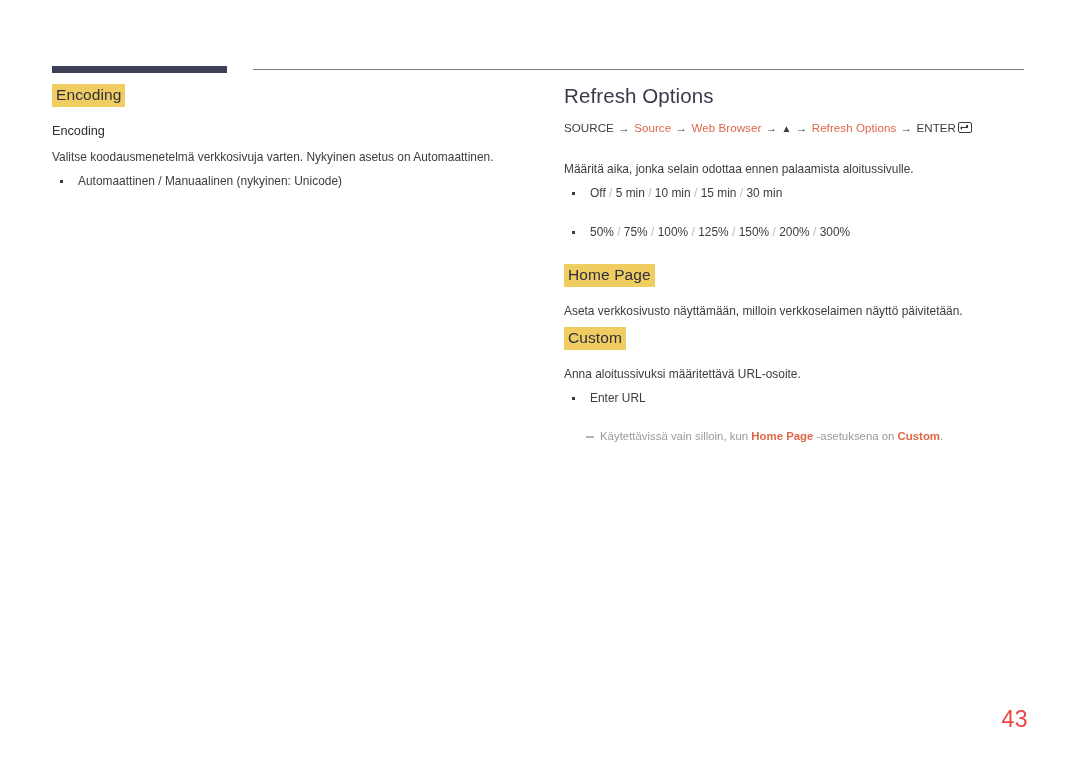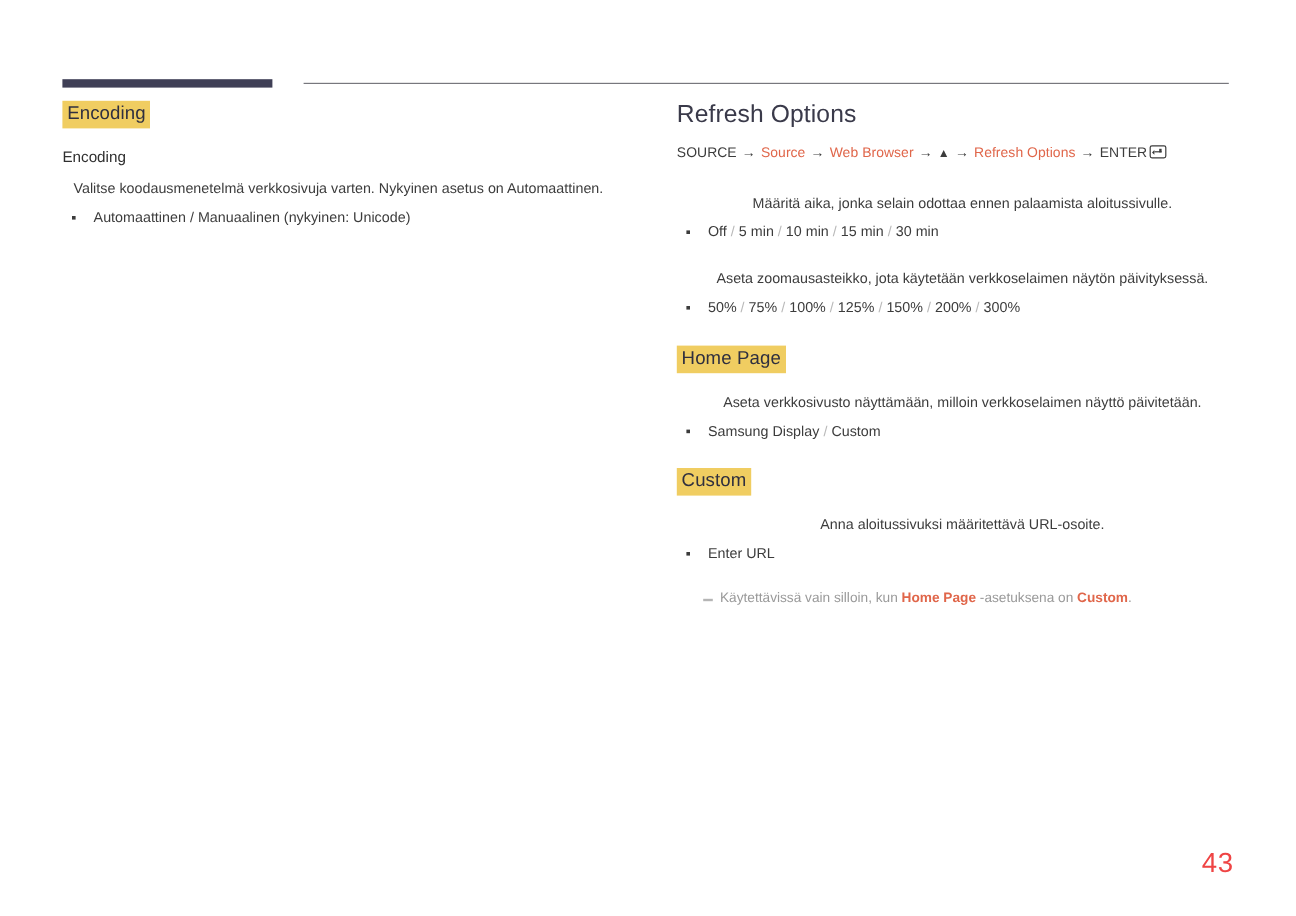--- a/index.html
+++ b/index.html
@@ -123,21 +123,20 @@
     margin: 0 0 9px 0;
     line-height: 1.3;
   }
 
   .para {
     font-size: 11.9px;
     color: #3c3c3c;
     line-height: 1.42;
     margin: 0 0 7px 0;
     letter-spacing: 0.02px;
-    text-align: center;
   }
 
   ul.blist {
     list-style: none;
     margin: 0 0 22px 0;
     padding: 0;
   }
   ul.blist li {
     position: relative;
     padding-left: 26px;
@@ -230,34 +229,30 @@
   </div>
 
   <div class="sec">
     <p class="para">Määritä aika, jonka selain odottaa ennen palaamista aloitussivulle.</p>
     <ul class="blist">
       <li class="opt"><span>Off</span><span class="sep"> / </span><span>5 min</span><span class="sep"> / </span><span>10 min</span><span class="sep"> / </span><span>15 min</span><span class="sep"> / </span><span>30 min</span></li>
     </ul>
   </div>
 
   <div class="sec">
-    <p class="para">Aseta zoomausasteikko, jota käytetään verkkoselaimen näytön päivityksessä.</p>
     <ul class="blist">
       <li class="opt"><span>50%</span><span class="sep"> / </span><span>75%</span><span class="sep"> / </span><span>100%</span><span class="sep"> / </span><span>125%</span><span class="sep"> / </span><span>150%</span><span class="sep"> / </span><span>200%</span><span class="sep"> / </span><span>300%</span></li>
     </ul>
   </div>
 
   <div class="sec">
     <div class="hl-wrap">
       <span class="hl">Home Page</span>
     </div>
     <p class="para">Aseta verkkosivusto näyttämään, milloin verkkoselaimen näyttö päivitetään.</p>
-    <ul class="blist">
-      <li class="opt"><span>Samsung Display</span><span class="sep"> / </span><span>Custom</span></li>
-    </ul>
   </div>
 
   <div class="sec">
     <div class="hl-wrap">
       <span class="hl">Custom</span>
     </div>
     <p class="para">Anna aloitussivuksi määritettävä URL-osoite.</p>
     <ul class="blist tight">
       <li class="opt"><span>Enter URL</span></li>
     </ul>

